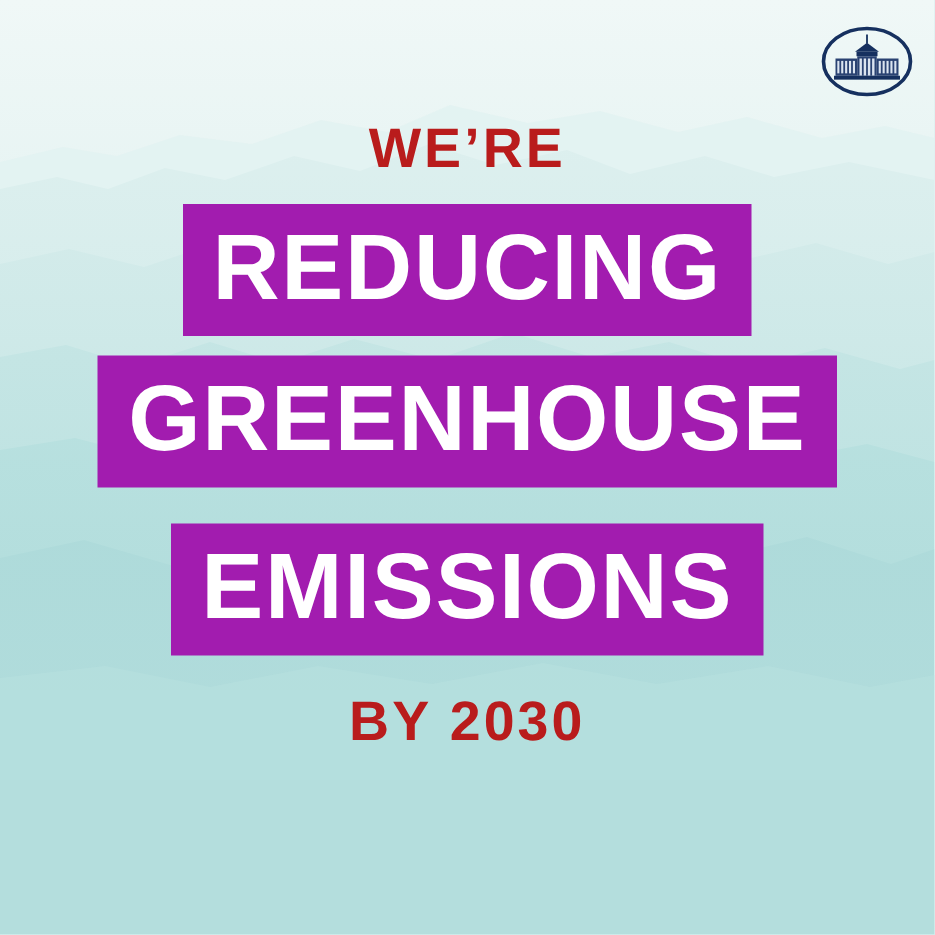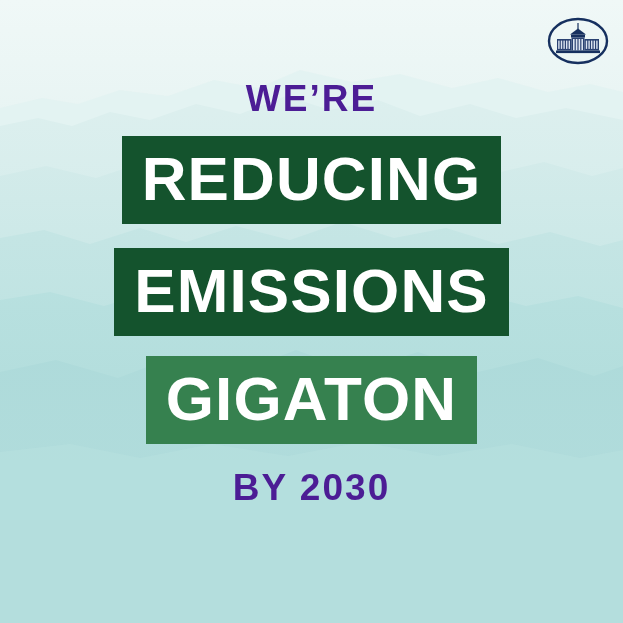--- a/index.html
+++ b/index.html
@@ -38,30 +38,30 @@
     inset: 0;
     display: flex;
     flex-direction: column;
     align-items: center;
   }
   .line {
     white-space: nowrap;
     letter-spacing: 0.035em;
     font-weight: 700;
     line-height: 1;
-    color: #4c1d95;
+    color: #b91c1c;
     font-family: "Liberation Sans", sans-serif;
   }
   .plain {
     font-size: 37px;
     letter-spacing: 0.055em;
   }
   .boxed {
     color: #ffffff;
-    background: #14532d;
+    background: #a21caf;
     font-size: 62px;
     letter-spacing: 0.018em;
     padding: 12px 20px 14px 20px;
   }
   .boxed.green {
     background: #36814f;
   }
   .l-were    { margin-top: 80px; }
   .l-reducing{ margin-top: 19px; }
   .l-green   { margin-top: 13px; }
@@ -165,22 +165,22 @@
 
     <rect x="10" y="41.5" width="44" height="2.6" fill="#16305f"></rect>
   </svg>
 
   <div class="content">
 
     <div class="line plain l-were">WE’RE</div>
 
     <div class="line boxed l-reducing">REDUCING</div>
 
+    <div class="line boxed l-green">GREENHOUSE</div>
 
     <div class="line boxed l-emiss">EMISSIONS</div>
 
 
-    <div class="line boxed green l-giga">GIGATON</div>
 
     <div class="line plain l-2030">BY 2030</div>
 
   </div>
 </div>
 
 </body></html>

